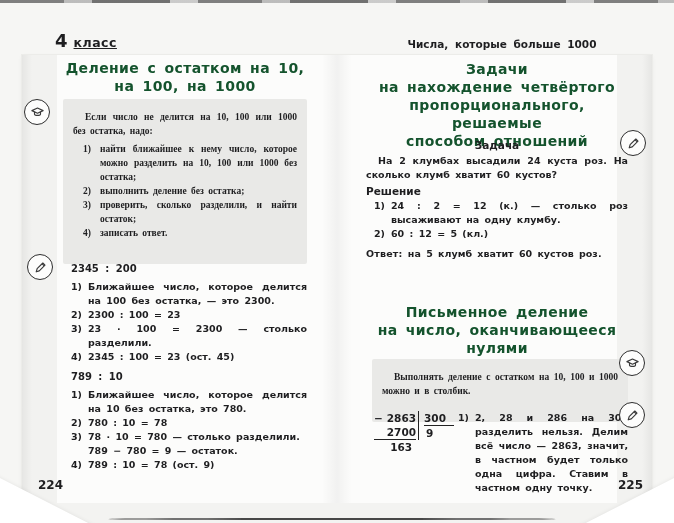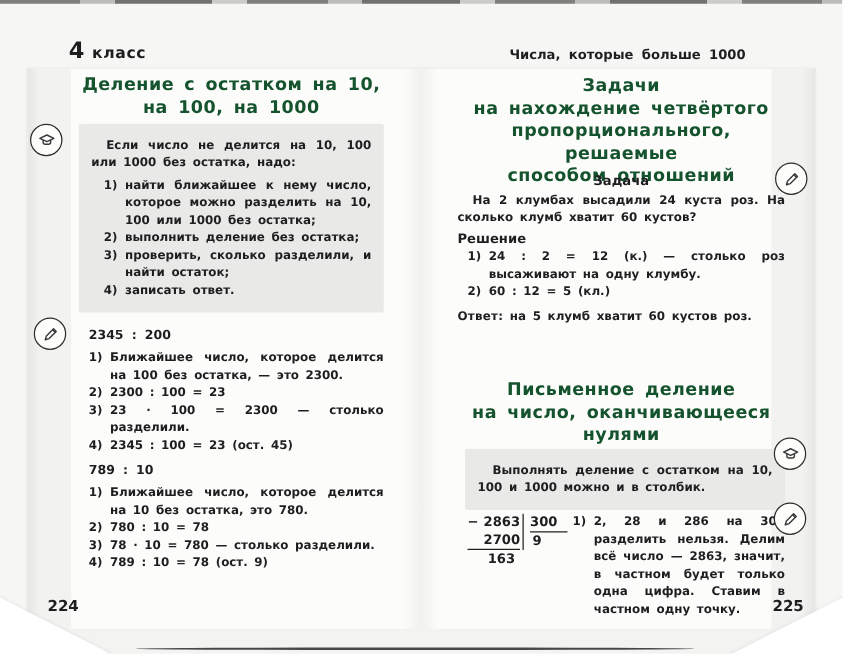--- a/index.html
+++ b/index.html
@@ -22,35 +22,35 @@
   .margin-strip{position:absolute;top:0;bottom:0;width:35px;background:#f2f2f0;}
   .strip-left{left:0;}
   .strip-right{right:0;}
   .gutter{
     position:absolute;left:50%;top:0;bottom:0;width:30px;transform:translateX(-50%);
     background:linear-gradient(90deg,rgba(0,0,0,0) 0%,rgba(0,0,0,.045) 50%,rgba(0,0,0,0) 100%);
   }
   
   .grade{position:absolute;left:55px;top:30px;font-weight:bold;}
   .grade .g-num{font-size:18px;}
-  .grade .g-word{font-size:12.5px;margin-left:6px;letter-spacing:.5px;}
+  .grade .g-word{font-size:12.5px;margin-left:6px;letter-spacing:.5px;text-decoration:underline;}
   .chapter{position:absolute;left:377px;top:38px;width:250px;text-align:center;
     font-size:10.5px;font-weight:bold;word-spacing:3px;}
   
   .col{position:absolute;top:57px;}
   .col-left{left:63px;width:244px;}
   .col-right{left:366px;width:262px;}
   .sec-title{
     position:absolute;left:0;right:0;text-align:center;
     font-size:14px;font-weight:bold;color:#14532d;
     line-height:18px;letter-spacing:.4px;word-spacing:3px;white-space:pre-line;
   }
   .rule-box{
     position:absolute;left:0;right:0;background:#e9e9e7;border-radius:2px;
-    padding:11px 10px 10px 10px;font-size:9.5px;font-weight:bold;line-height:14px;
+    padding:11px 10px 24px 10px;font-size:9.5px;font-weight:bold;line-height:14px;font-family:Liberation Serif, serif;
   }
   .rule-box .intro{text-align:justify;text-indent:12px;word-spacing:2px;margin:0 0 4px 0;}
   .rb-text{text-align:justify;word-spacing:2px;}
   .step{display:flex;margin:0;}
   .step .num{flex:none;width:17px;font-size:9.5px;font-weight:bold;line-height:14px;}
   .step .txt{flex:1;font-size:9.5px;font-weight:bold;line-height:14px;text-align:justify;word-spacing:2px;}
   .example{position:absolute;left:8px;right:0;}
   .ex-head{font-size:10px;font-weight:bold;margin-bottom:6px;word-spacing:3px;}
   .subhead{font-size:10.5px;font-weight:bold;}
   .subhead.center{text-align:center;}
@@ -154,20 +154,24 @@
       </div>
       <div class="step">
         <span class="num">2)</span>
         <span class="txt">780 : 10 = 78</span>
       </div>
       <div class="step">
         <span class="num">3)</span>
         <span class="txt">78 · 10 = 780 — столько разделили.</span>
       </div>
       <div class="step">
+        <span class="num"></span>
+        <span class="txt">789 − 780 = 9 — остаток.</span>
+      </div>
+      <div class="step">
         <span class="num">4)</span>
         <span class="txt">789 : 10 = 78 (ост. 9)</span>
       </div>
     </div>
   </div>
 
   <div class="col col-right">
     <div class="sec-title" style="top:3px;">Задачи
 на нахождение четвёртого
 пропорционального, решаемые

